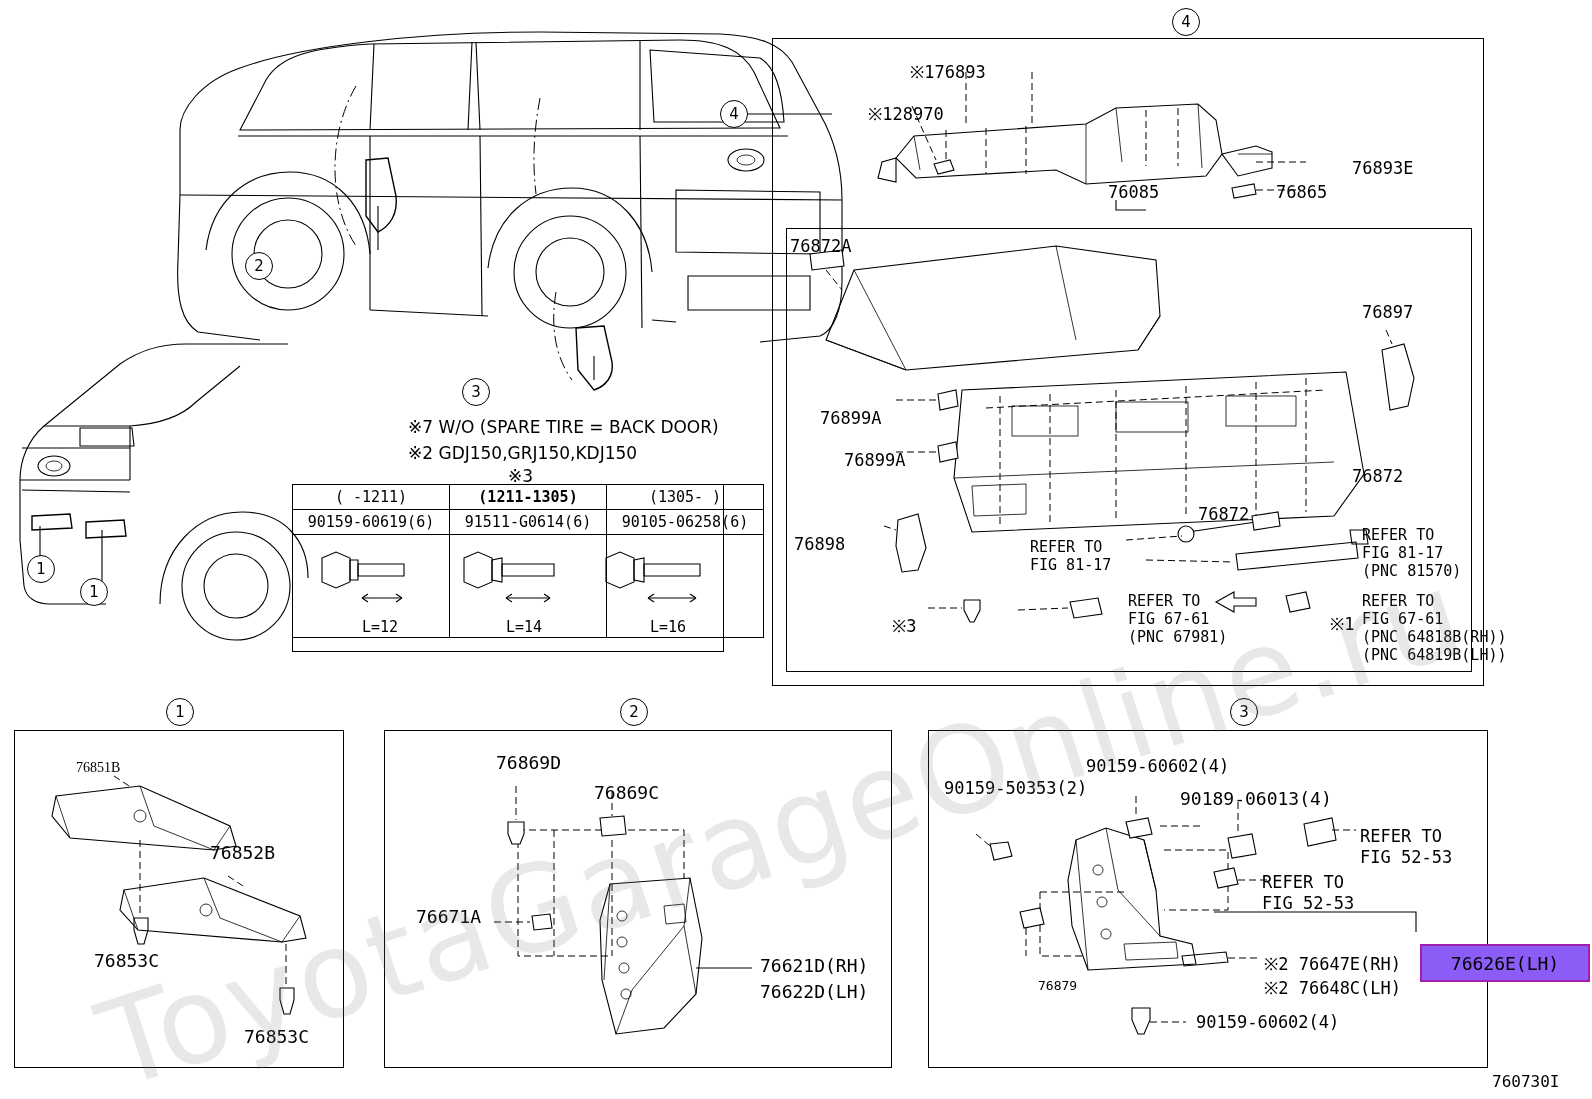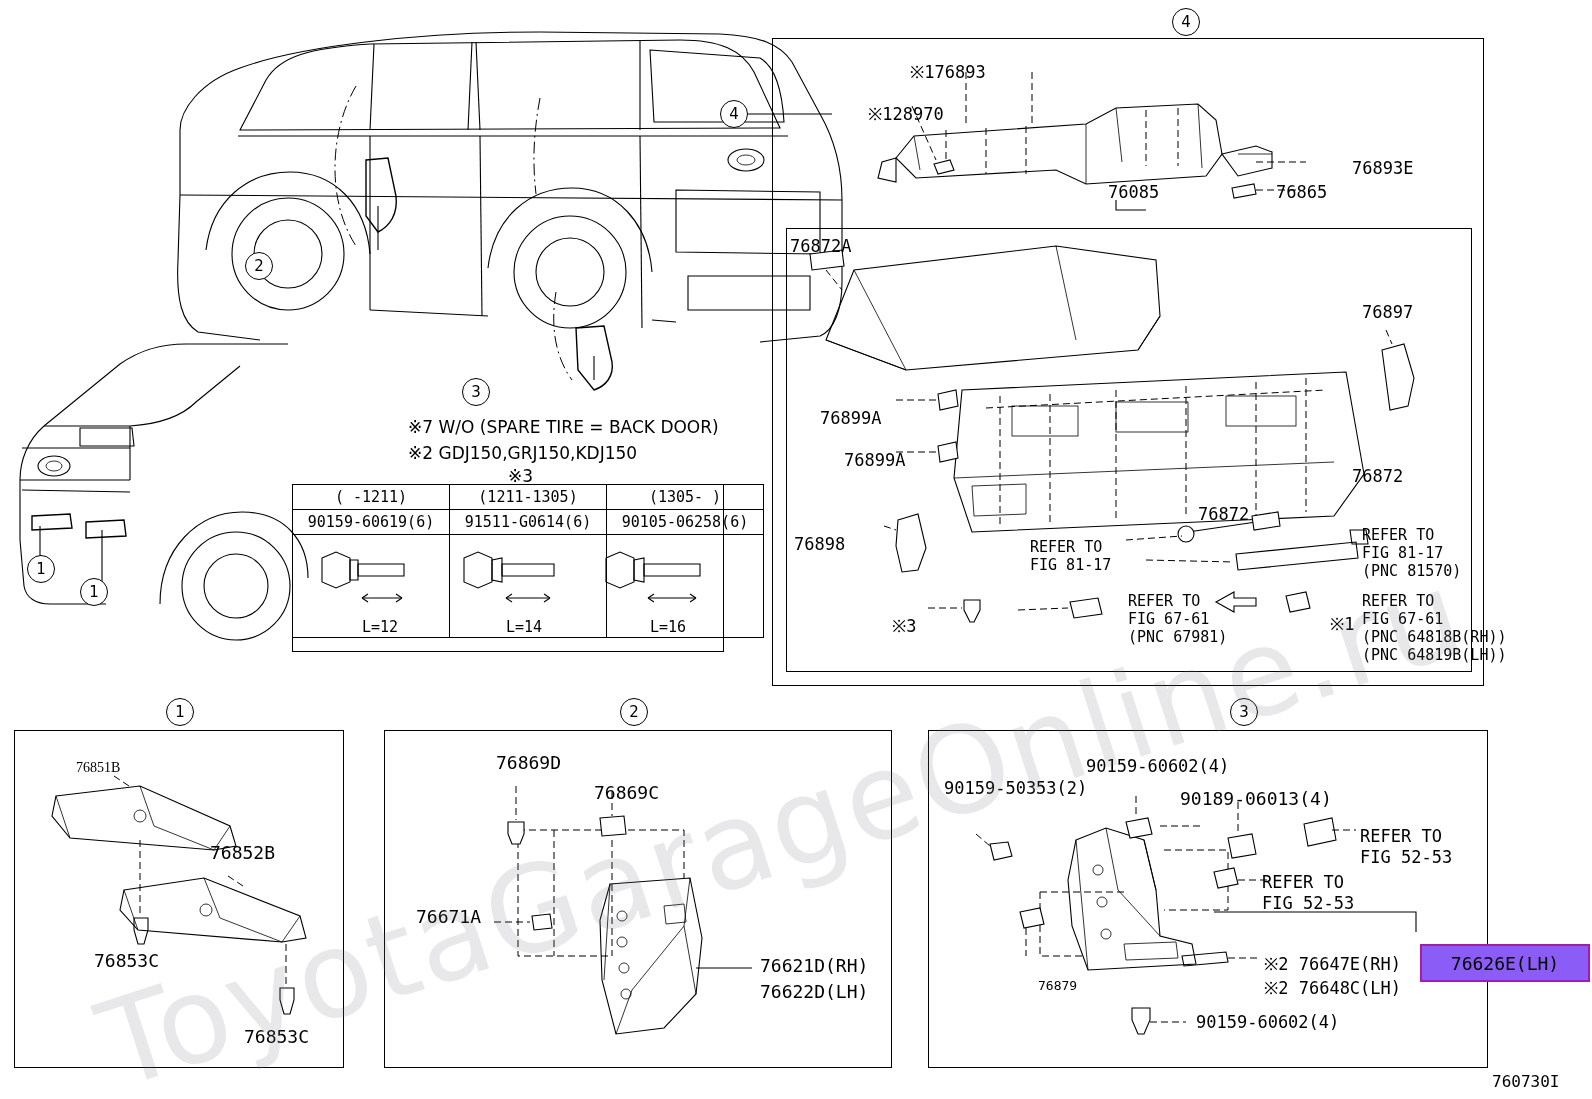--- a/index.html
+++ b/index.html
@@ -142,21 +142,21 @@
 
 <div class="lbl note" style="left:408px;top:417px;">※7 W/O (SPARE TIRE = BACK DOOR)</div>
 <div class="lbl note" style="left:408px;top:443px;text-align:center;">※2 GDJ150,GRJ150,KDJ150</div>
 <div class="lbl note" style="left:508px;top:466px;">※3</div>
 
 <div class="box" style="left:292px;top:484px;width:432px;height:168px;"></div>
 <table class="bolt" style="left:292px;top:484px;">
   <tbody>
       <tr>
     <td style="width:144px;">(    -1211)</td>
-    <td style="width:144px;">(1211-1305)</td>
+    <td style="width:144px;font-weight:bold;">(1211-1305)</td>
     <td style="width:144px;">(1305-    )</td>
   </tr>
   <tr>
     <td>90159-60619(6)</td>
     <td>91511-G0614(6)</td>
     <td>90105-06258(6)</td>
   </tr>
   <tr>
     <td style="height:96px;"></td>
     <td></td>

